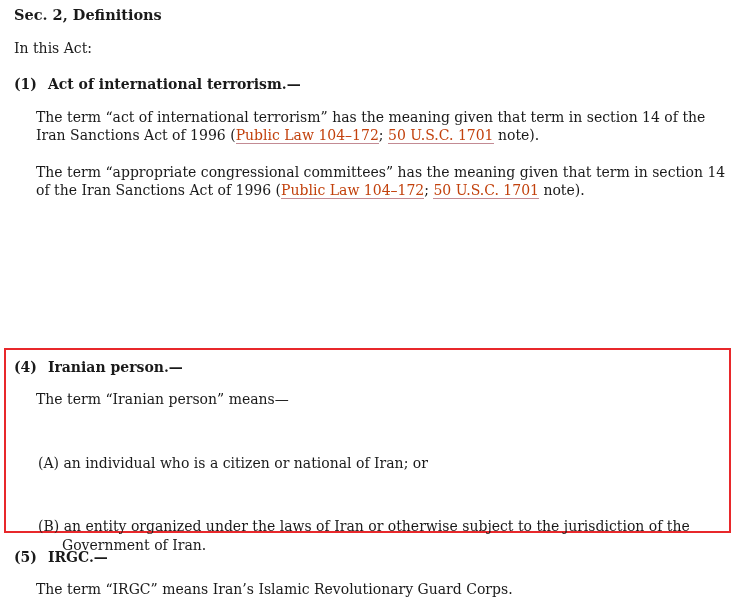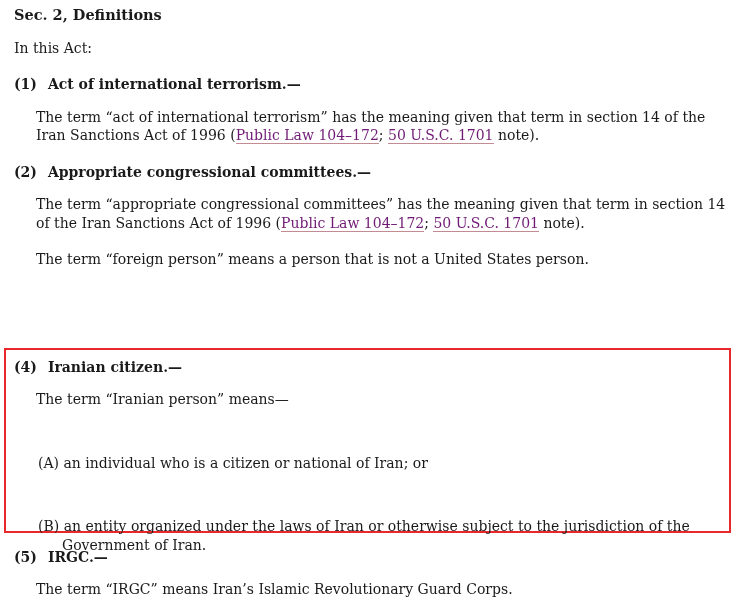--- a/index.html
+++ b/index.html
@@ -55,21 +55,21 @@
     text-indent: 0;
     margin-bottom: 14px;
   }
   .sub-text .hang {
     display: block;
     padding-left: 24px;
     text-indent: -24px;
     margin-top: 45px;
   }
   a.cite {
-    color: #701a75;
+    color: #c2410c;
     text-decoration: none;
     border-bottom: 1px solid #c38b94;
   }
   .highlight-box {
     position: absolute;
     left: 4px;
     top: 348px;
     width: 727px;
     height: 185px;
     border: 2px solid #e8282b;
@@ -105,38 +105,32 @@
 
   <p class="clause">
     <span>(1)</span>
     <span class="nowrap-pad"></span>
     <span>Act of international terrorism.—</span>
   </p>
   <p class="body-text">
     <span>The term “act of international terrorism” has the meaning given that term in section 14 of the Iran Sanctions Act of 1996 (</span><a class="cite" href="#">Public Law 104–172</a><span>; </span><a class="cite" href="#">50 U.S.C. 1701</a><span> note).</span>
   </p>
 
-  <p class="clause">
-    <span>(2)</span>
-    <span class="nowrap-pad"></span>
-    <span>Appropriate congressional committees.—</span>
-  </p>
   <p class="body-text">
     <span>The term “appropriate congressional committees” has the meaning given that term in section 14 of the Iran Sanctions Act of 1996 (</span><a class="cite" href="#">Public Law 104–172</a><span>; </span><a class="cite" href="#">50 U.S.C. 1701</a><span> note).</span>
   </p>
 
-  <p class="body-text">The term “foreign person” means a person that is not a United States person.</p>
 
   <div class="highlight-box"></div>
 
   <div class="block-4">
     <p class="clause">
       <span>(4)</span>
       <span class="nowrap-pad"></span>
-      <span>Iranian citizen.—</span>
+      <span>Iranian person.—</span>
     </p>
     <p class="body-text tight">The term “Iranian person” means—</p>
     <p class="sub-text">
       <span class="hang">
         <span>(A)</span>
         <span>an individual who is a citizen or national of Iran; or</span>
       </span>
     </p>
     <p class="sub-text">
       <span class="hang">

